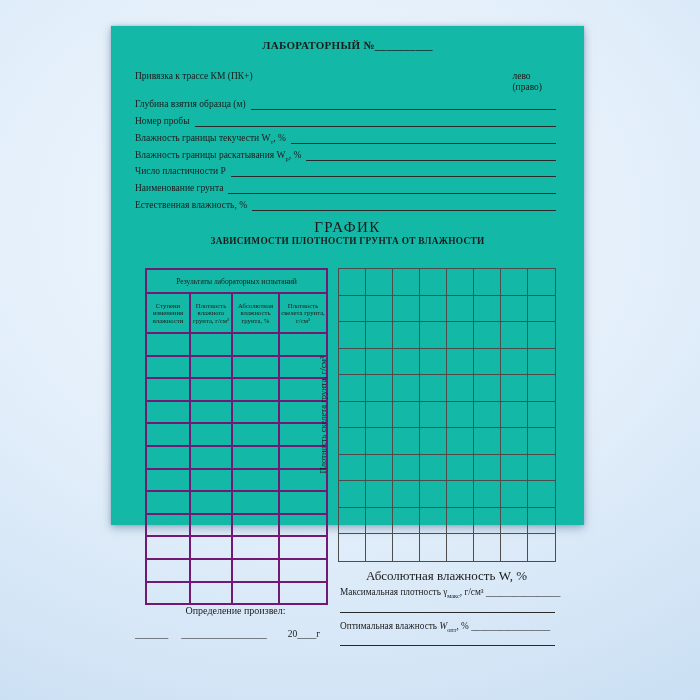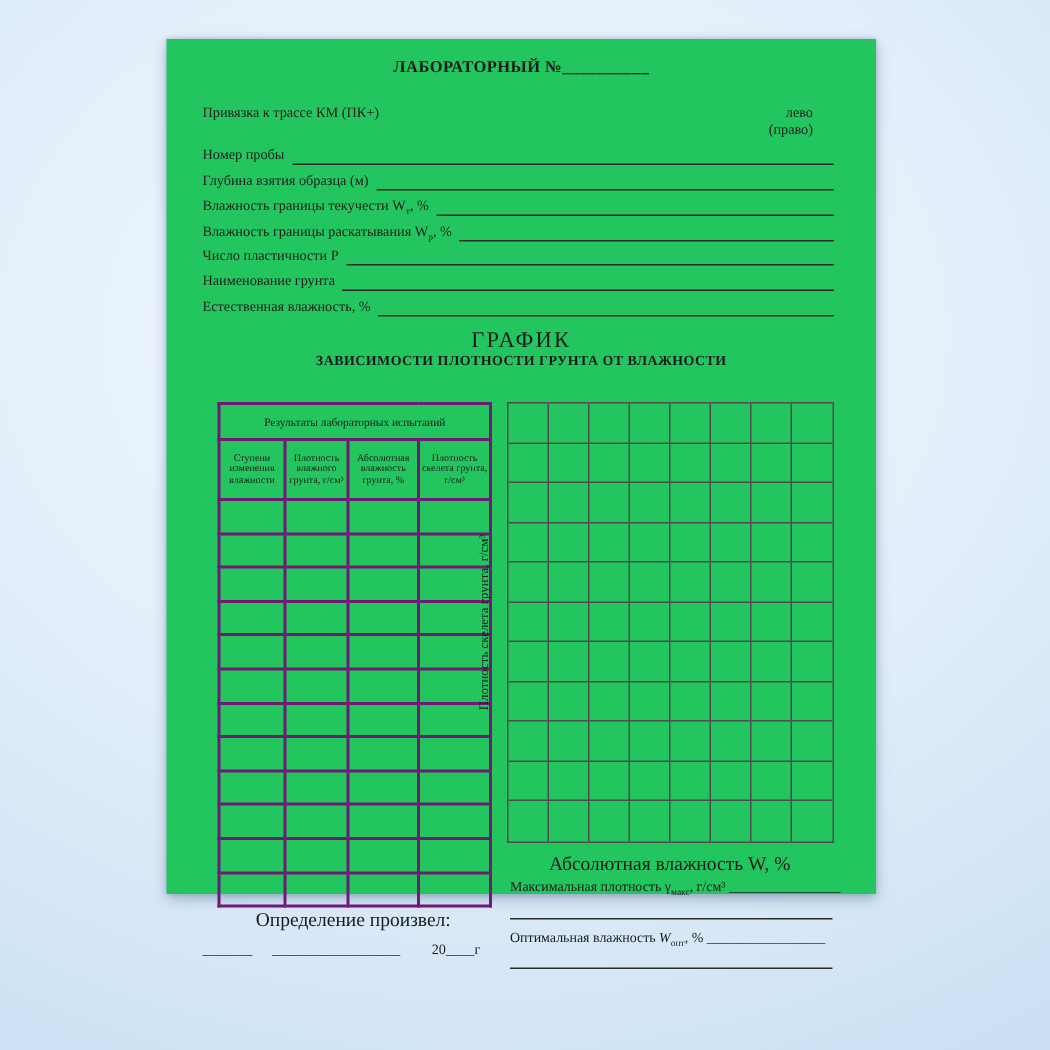--- a/index.html
+++ b/index.html
@@ -3,27 +3,27 @@
 <meta charset="utf-8">
 <style>
   html,body{margin:0;padding:0;}
   body{
     width:700px;height:700px;position:relative;overflow:hidden;
     background:radial-gradient(ellipse 130% 105% at 45% 32%, #f3f9fe 0%, #e2eefa 40%, #cde1f4 72%, #bdd6ee 100%);
     font-family:"Liberation Serif","DejaVu Serif",serif;
     color:#1b1b1b;
   }
   .paper{
-    position:absolute;left:111px;top:26px;width:473px;height:570px;
-    background:#22c55e;
+    position:absolute;left:111px;top:26px;width:473px;height:499px;
+    background:#14b8a6;
     box-shadow:0 3px 9px rgba(95,124,155,.55), 0 0 3px rgba(110,135,165,.4);
   }
   .lab-title{position:absolute;top:13px;left:0;right:0;text-align:center;font-weight:bold;font-size:11px;letter-spacing:.3px;}
   .binding-row{position:absolute;top:45px;left:24px;right:42px;display:flex;justify-content:space-between;align-items:flex-start;font-size:9.5px;gap:48px;}
-  .side{text-align:right;line-height:10.5px;}
+  .side{text-align:left;line-height:10.5px;}
   .fields{position:absolute;top:67px;left:24px;right:28px;}
   .field-row{display:flex;align-items:flex-end;height:16.9px;}
   .field-label{white-space:nowrap;font-size:9.5px;line-height:11px;}
   .field-label sub, .br-row sub{font-size:6.3px;line-height:0;}
   .fill{flex:1;border-bottom:1px solid #2a2a2a;margin-left:5px;}
   .graph-head{position:absolute;top:193px;left:0;right:0;text-align:center;}
   .g-title{font-weight:normal;font-size:15px;letter-spacing:1.5px;line-height:16px;}
   .g-sub{font-weight:bold;font-size:9.3px;letter-spacing:.3px;line-height:12px;}
   .content{position:absolute;top:242px;left:0;right:0;height:409px;}
   
@@ -42,21 +42,21 @@
   .x-axis{position:absolute;left:227px;top:300px;width:217px;text-align:center;font-size:13px;}
   
   .br-row{position:absolute;left:229px;width:215px;font-size:9.3px;white-space:nowrap;}
   .br-max{top:319px;}
   .br-opt{top:353px;}
   .rule{position:absolute;left:229px;width:215px;border-bottom:1px solid #2a2a2a;height:0;}
   .rule1{top:344px;}
   .rule2{top:377px;}
   .w-italic{font-style:italic;}
   
-  .det-caption{position:absolute;left:34px;top:337px;width:181px;text-align:center;font-size:13px;}
+  .det-caption{position:absolute;left:34px;top:337px;width:181px;text-align:center;font-size:10px;}
   .sig-row{position:absolute;left:24px;top:361px;font-size:9.5px;white-space:nowrap;}
   .sig-gap{display:inline-block;width:13px;}
   .sig-year{margin-left:21px;}
 </style>
 </head>
 <body>
 
 <div class="paper">
 
   <div class="lab-title"><span>ЛАБОРАТОРНЫЙ №</span><span>__________</span></div>
@@ -64,25 +64,25 @@
   <div class="binding-row">
     <span>Привязка к трассе КМ (ПК+)</span>
     <span class="side">
       <div>лево</div>
       <div>(право)</div>
     </span>
   </div>
 
   <div class="fields">
     <div class="field-row">
+      <span class="field-label"><span>Глубина взятия образца (м)</span><sub></sub><span></span></span>
+      <span class="fill"></span>
+    </div>
+    <div class="field-row">
       <span class="field-label"><span>Номер пробы</span><sub></sub><span></span></span>
-      <span class="fill"></span>
-    </div>
-    <div class="field-row">
-      <span class="field-label"><span>Глубина взятия образца (м)</span><sub></sub><span></span></span>
       <span class="fill"></span>
     </div>
     <div class="field-row">
       <span class="field-label"><span>Влажность границы текучести W</span><sub>т</sub><span>, %</span></span>
       <span class="fill"></span>
     </div>
     <div class="field-row">
       <span class="field-label"><span>Влажность границы раскатывания W</span><sub>р</sub><span>, %</span></span>
       <span class="fill"></span>
     </div>

